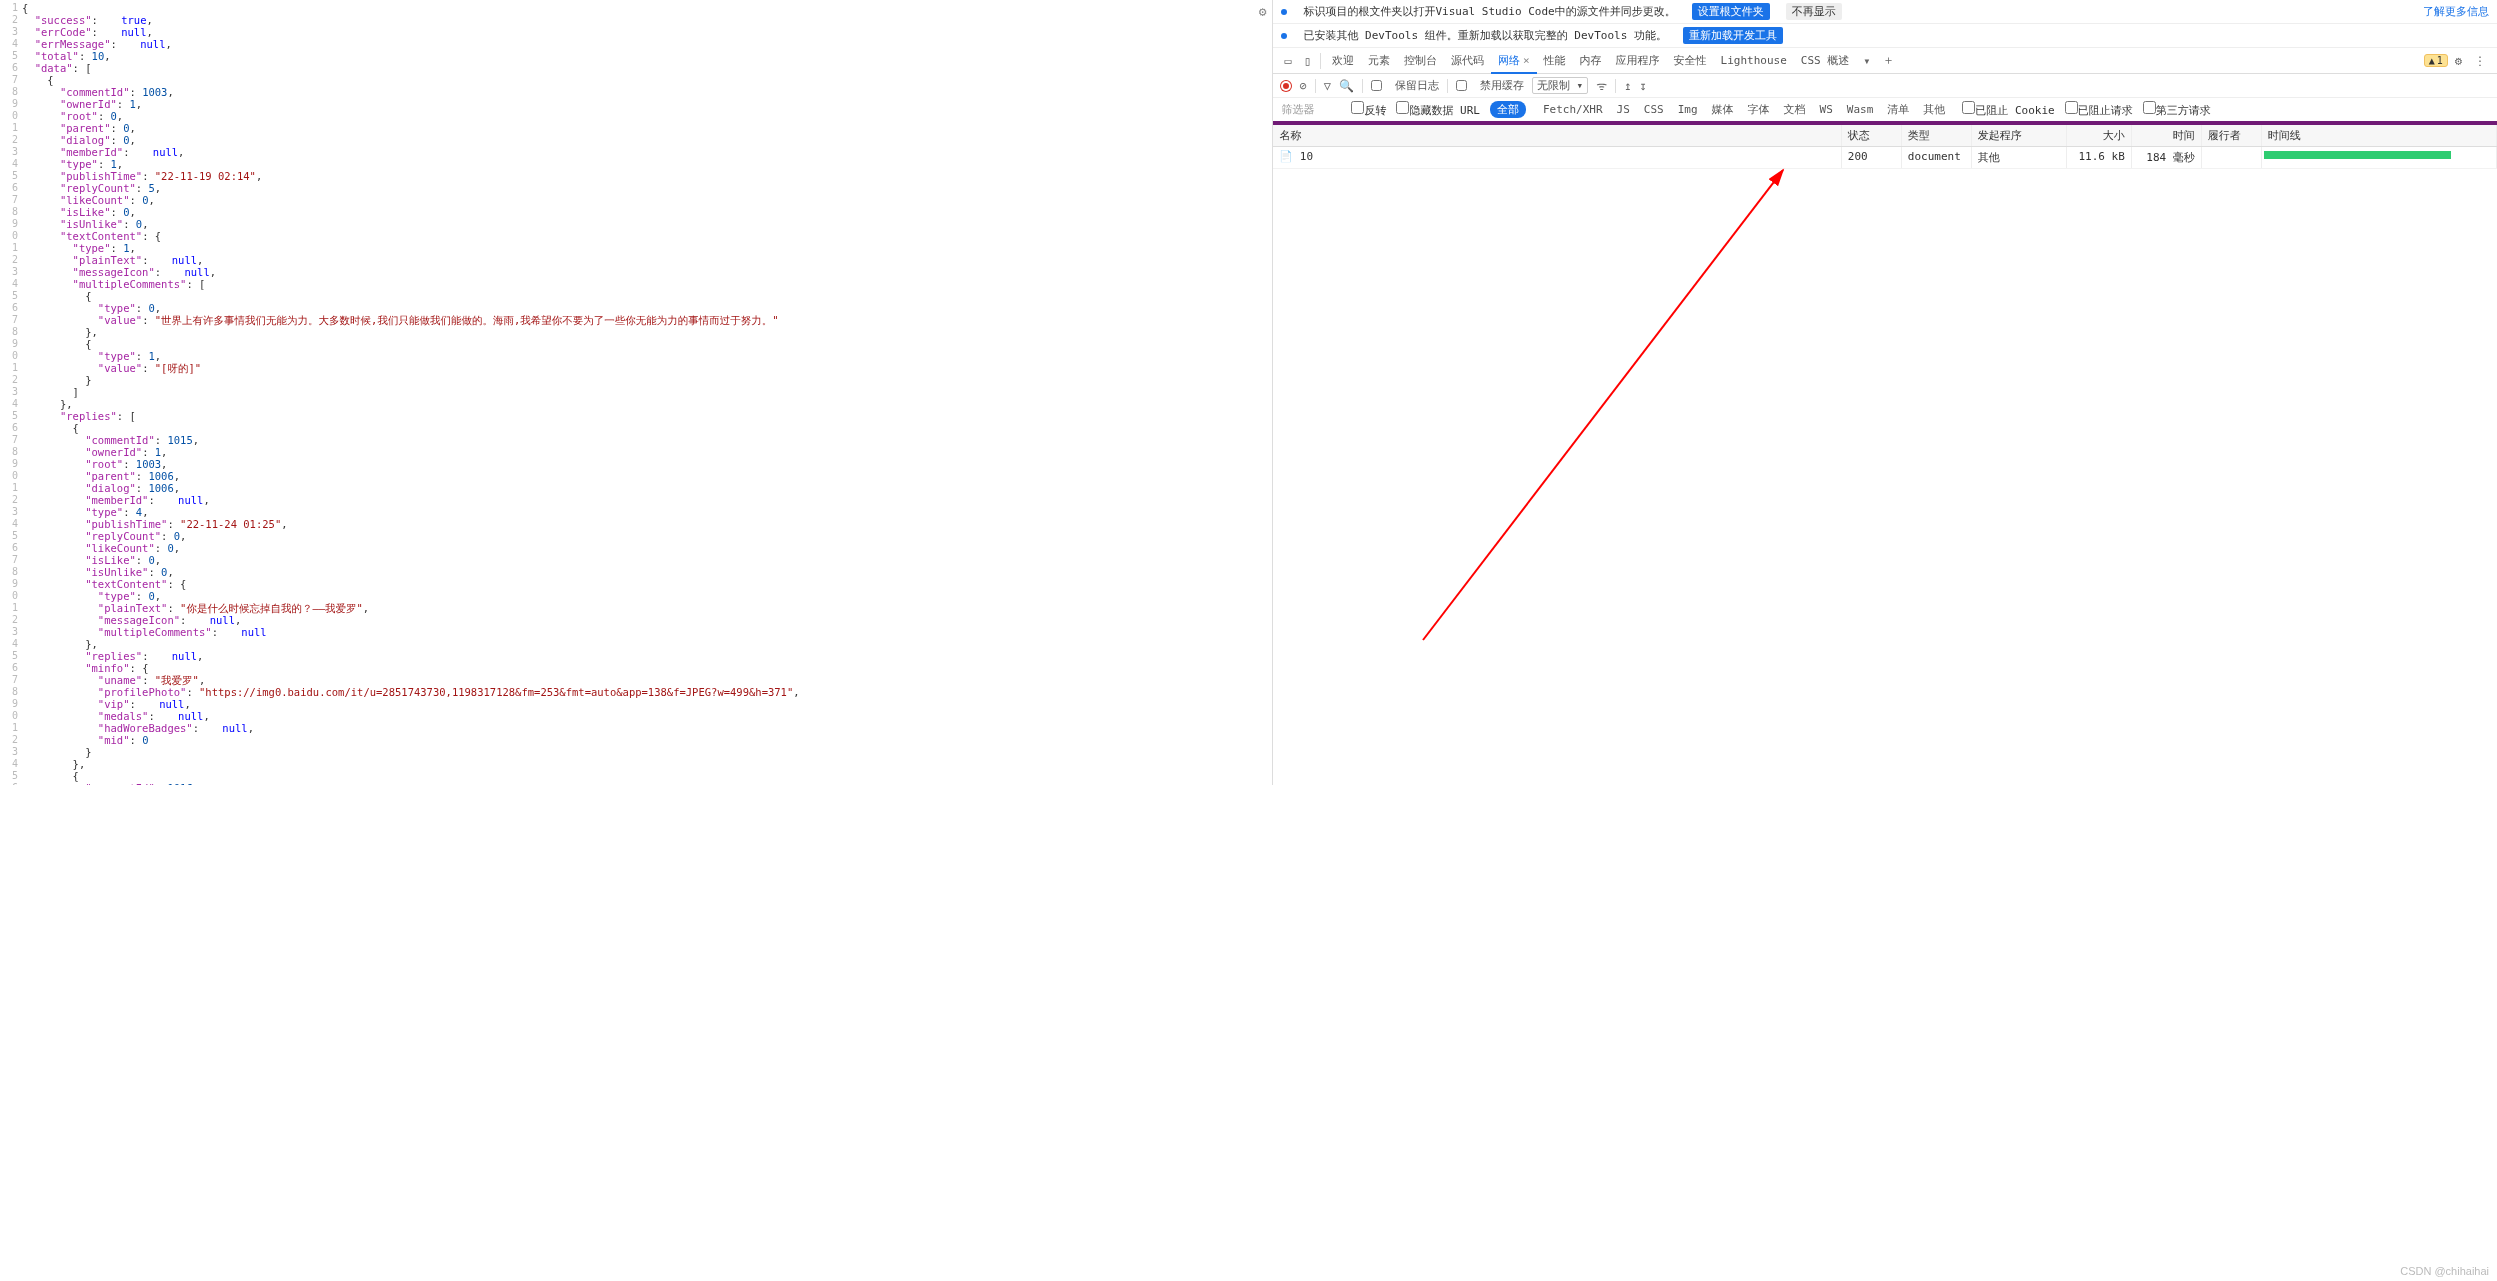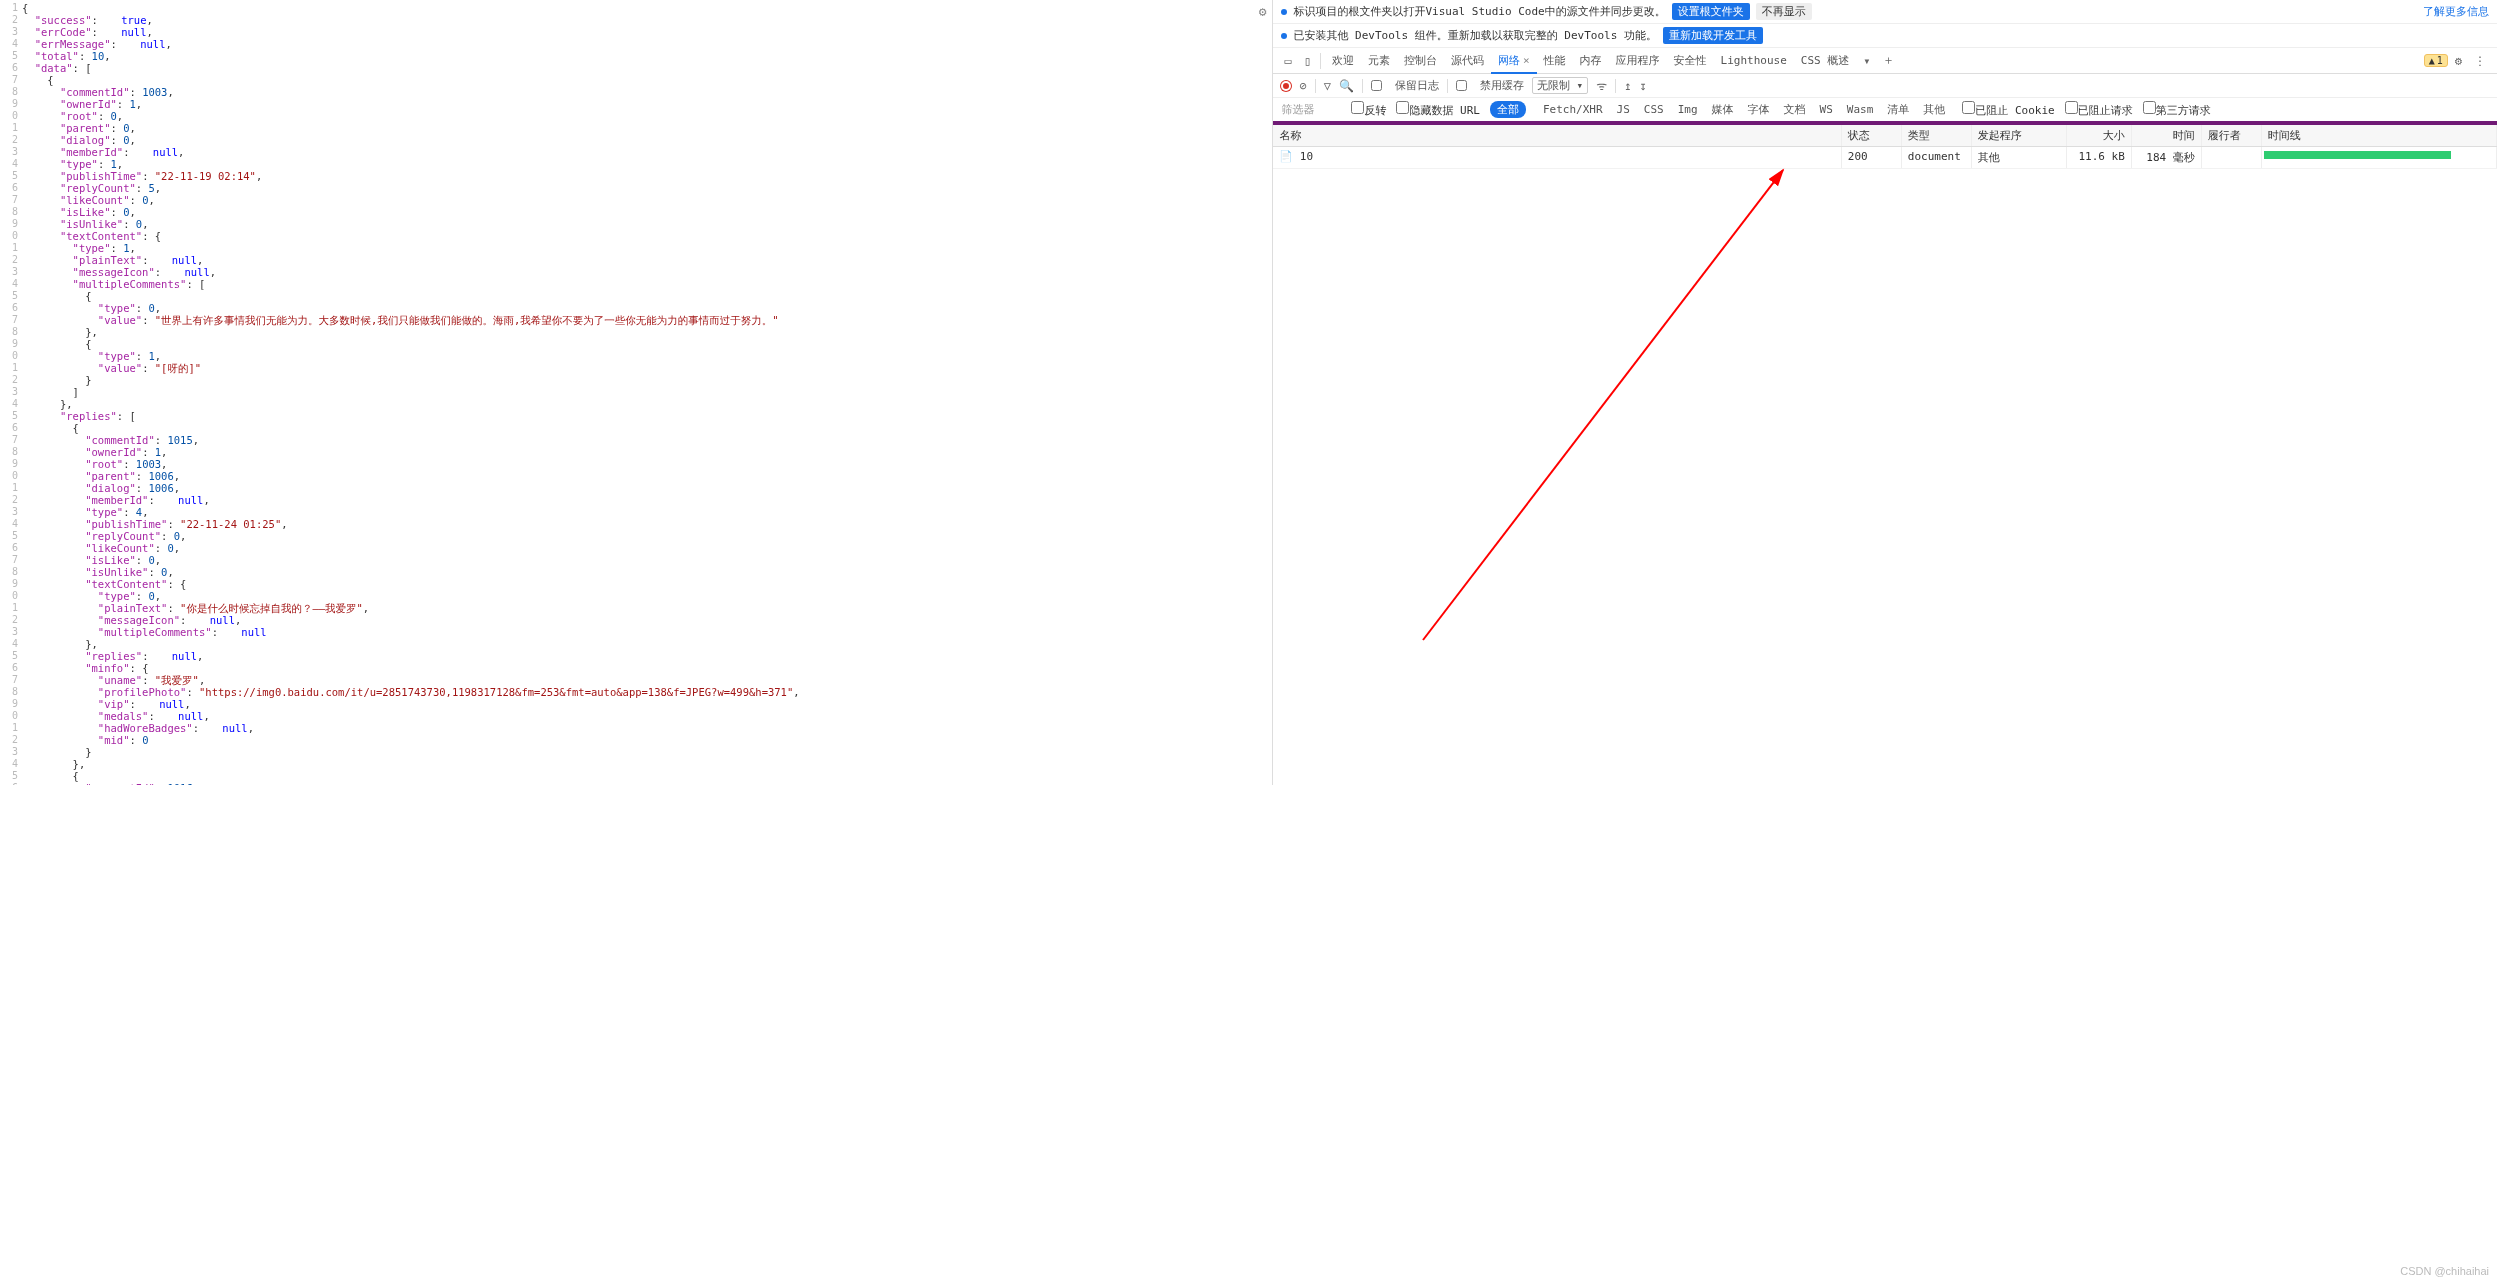--- a/index.html
+++ b/index.html
@@ -8,21 +8,21 @@
 .gutter { position: absolute; left: 0; top: 0; width: 18px; text-align: right; color: #bbb; font-size: 10px; line-height: 12px; padding-top: 2px; font-family: Consolas, monospace; user-select: none; }
 .gutter div { height: 12px; }
 .code { font-family: Consolas, Menlo, monospace; font-size: 10.5px; line-height: 12px; white-space: pre; padding: 2px 0 0 22px; }
 .k { color: #a626a4; } 
 .s { color: #a31515; } 
 .n { color: #0451a5; } 
 .b { color: #0000ff; margin-left: 17px; } 
 .gear { position: absolute; top: 4px; right: 6px; color: #888; font-size: 13px; cursor: pointer; }
 
 .right-pane { flex: 1; display: flex; flex-direction: column; background: #fff; position: relative; }
-.infobar { display: flex; align-items: center; gap: 6px; padding: 3px 8px; font-size: 11px; border-bottom: 1px solid #eee; }
+.infobar { display: flex; align-items: center; gap: 16px; padding: 3px 8px; font-size: 11px; border-bottom: 1px solid #eee; }
 .infobar .dot { width: 6px; height: 6px; border-radius: 50%; display: inline-block; }
 .infobar .dot.blue { background: #1a73e8; }
 .infobar a { color: #1a73e8; text-decoration: none; cursor: pointer; }
 .btn-blue { background: #1a73e8; color: #fff; padding: 1px 6px; border-radius: 2px; cursor: pointer; }
 .btn-gray { background: #eee; color: #333; padding: 1px 6px; border-radius: 2px; cursor: pointer; }
 
 .tabbar { display: flex; align-items: center; border-bottom: 1px solid #ddd; padding: 0 6px; height: 26px; font-size: 11px; gap: 2px; }
 .tabbar .icon { padding: 0 5px; color: #666; cursor: pointer; font-size: 12px; }
 .tabbar .sep { width: 1px; height: 16px; background: #ddd; margin: 0 2px; }
 .tabbar .tab { padding: 5px 7px; color: #555; cursor: pointer; }

